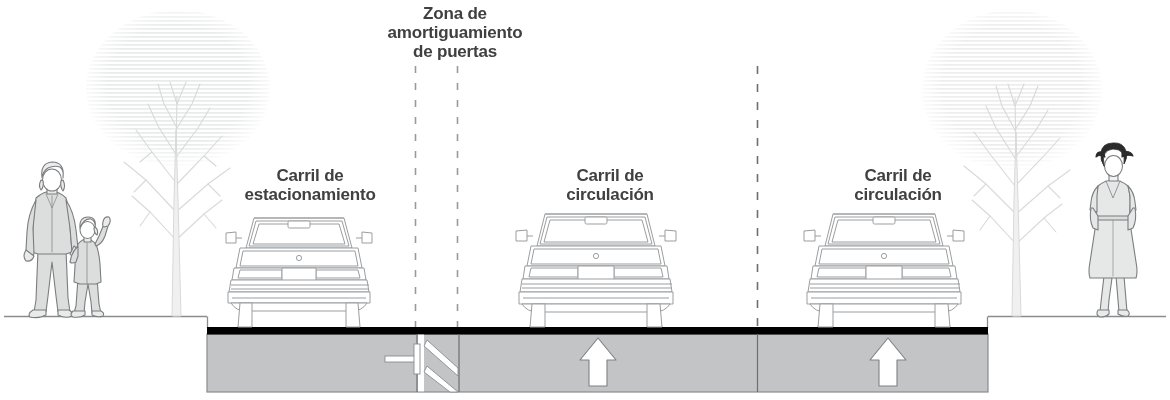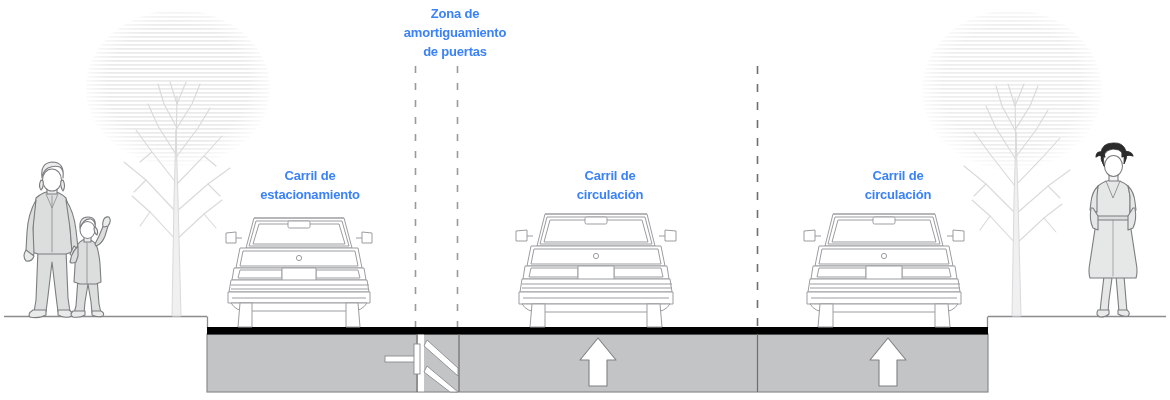--- a/index.html
+++ b/index.html
@@ -22,23 +22,23 @@
     position: absolute;
     left: 0;
     top: 0;
     width: 1170px;
     height: 400px;
   }
   .lbl {
     position: absolute;
     font-family: "Liberation Sans", sans-serif;
     font-weight: bold;
-    font-size: 13px;
+    font-size: 17px;
     line-height: 19px;
-    color: #3b82f6;
+    color: #404040;
     text-align: center;
     white-space: pre-line;
     letter-spacing: -0.2px;
   }
   #lbl-buffer {
     left: 330px;
     top: 4px;
     width: 250px;
   }
   #lbl-parking {

